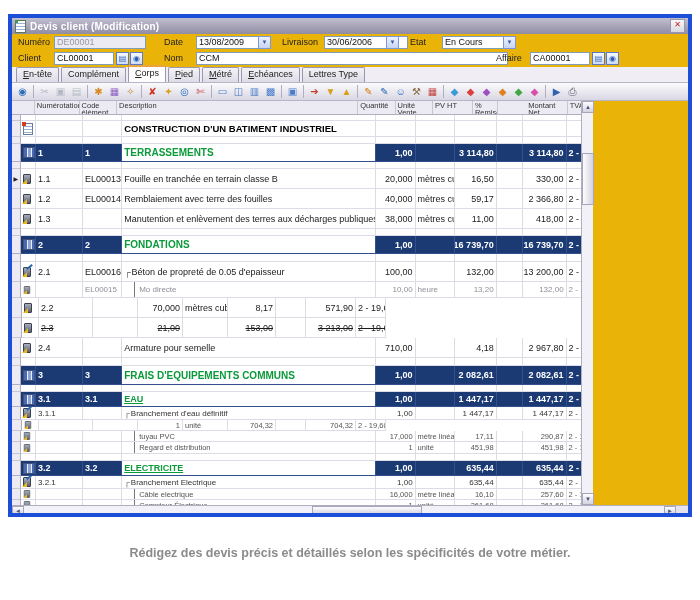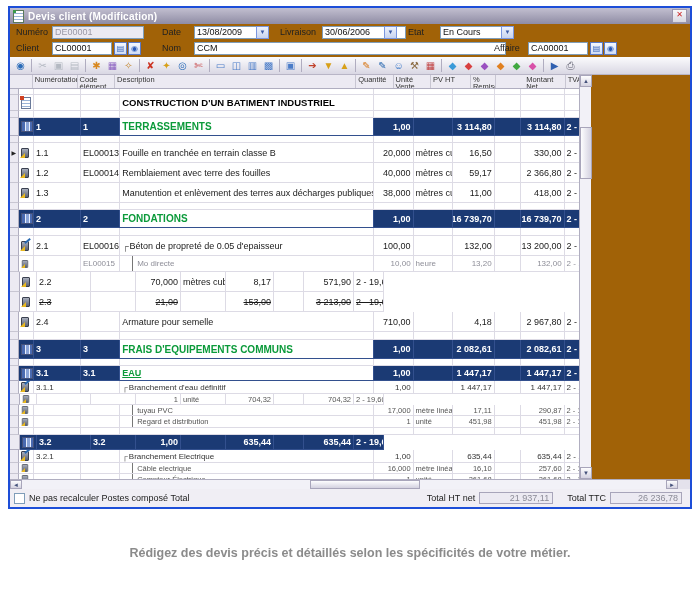--- a/index.html
+++ b/index.html
@@ -1,21 +1,21 @@
 <!DOCTYPE html>
 <html><head>
 <meta charset="utf-8">
 <style>
   html,body{margin:0;padding:0;}
   body{width:700px;height:600px;background:#ffffff;position:relative;
        font-family:"Liberation Sans","DejaVu Sans",sans-serif;overflow:hidden;}
 
   
-  .window{position:absolute;left:8px;top:6px;width:684px;height:503px;
-          border:2px solid #1d4ed8;background:#a16207;overflow:hidden;box-sizing:border-box;}
+  .window{position:absolute;left:8px;top:14px;width:684px;height:503px;
+          border:4px solid #1d4ed8;background:#eab308;overflow:hidden;box-sizing:border-box;}
   .titlebar{height:16px;background:linear-gradient(#c2bfd0,#8f8ca4);display:flex;
             align-items:center;padding:0 3px;gap:4px;}
   .titletext{color:#fff;font-weight:bold;font-size:10px;letter-spacing:.2px;}
   .ic-doc{width:9px;height:11px;background:
       repeating-linear-gradient(#fff 0 2px,#9ab4d8 2px 3px);
       border:1px solid #5a7a5a;position:relative;flex:0 0 auto;}
   .ic-doc::before{content:"";position:absolute;left:-1px;top:-1px;width:3px;height:3px;background:#3a9a4a;}
   .closebox{margin-left:auto;width:13px;height:12px;background:linear-gradient(#f8f8fa,#d8d8e2);
             border:1px solid #9a96ae;color:#c22;font-size:8px;line-height:10px;text-align:center;font-weight:bold;}
 
@@ -138,20 +138,29 @@
     <span class="mini-btn" style="left:104px;top:18px">▤</span>
     <span class="mini-btn" style="left:118px;top:18px">◉</span>
     <span class="flabel" style="left:152px;top:19px">Nom</span>
     <span class="finput" style="left:184px;top:18px;width:312px">CCM</span>
     <span class="flabel" style="left:484px;top:19px">Affaire</span>
     <span class="finput" style="left:518px;top:18px;width:60px">CA00001</span>
     <span class="mini-btn" style="left:580px;top:18px">▤</span>
     <span class="mini-btn" style="left:594px;top:18px">◉</span>
   </div>
 
+  <div class="tabs" id="tabs">
+      <div class="tab"><u>E</u>n-tête</div>
+      <div class="tab">Complément</div>
+      <div class="tab active"><u>C</u>orps</div>
+      <div class="tab"><u>P</u>ied</div>
+      <div class="tab"><u>M</u>étré</div>
+      <div class="tab"><u>E</u>chéances</div>
+      <div class="tab">Lettres Type</div>
+    </div>
 
   <div class="toolbar" id="toolbar">
       <div class="tbtn" style="color: rgb(43, 108, 184);">◉</div>
       <div class="tsep"></div>
       <div class="tbtn" style="color: rgb(180, 185, 194);">✂</div>
       <div class="tbtn" style="color: rgb(180, 185, 194);">▣</div>
       <div class="tbtn" style="color: rgb(180, 185, 194);">▤</div>
       <div class="tsep"></div>
       <div class="tbtn" style="color: rgb(216, 136, 31);">✱</div>
       <div class="tbtn" style="color: rgb(138, 95, 192);">▦</div>
@@ -562,20 +571,21 @@
           <div class="cell right st" style="width: 50px;"></div>
           <div class="cell st" style="width: 30px;"></div>
         </div>
         <div class="row subsec" style="height: 15px;">
           <div class="cell gutter" style="width: 10px;"></div>
           <div class="cell " style="width: 17px;">
             <span class="ic-sec"></span>
           </div>
           <div class="cell st" style="width: 54px;">3.2</div>
           <div class="cell " style="width: 45px;">3.2</div>
+          <div class="cell desc" style="width: 296px;">ELECTRICITE</div>
           <div class="cell right st" style="width: 45px;">1,00</div>
           <div class="cell " style="width: 45px;"></div>
           <div class="cell right st" style="width: 48px;">635,44</div>
           <div class="cell right st" style="width: 30px;"></div>
           <div class="cell right st" style="width: 50px;">635,44</div>
           <div class="cell st" style="width: 30px;">2 - 19,60</div>
         </div>
         <div class="row comp" style="height: 13px;">
           <div class="cell gutter" style="width: 10px;"></div>
           <div class="cell " style="width: 17px;">

